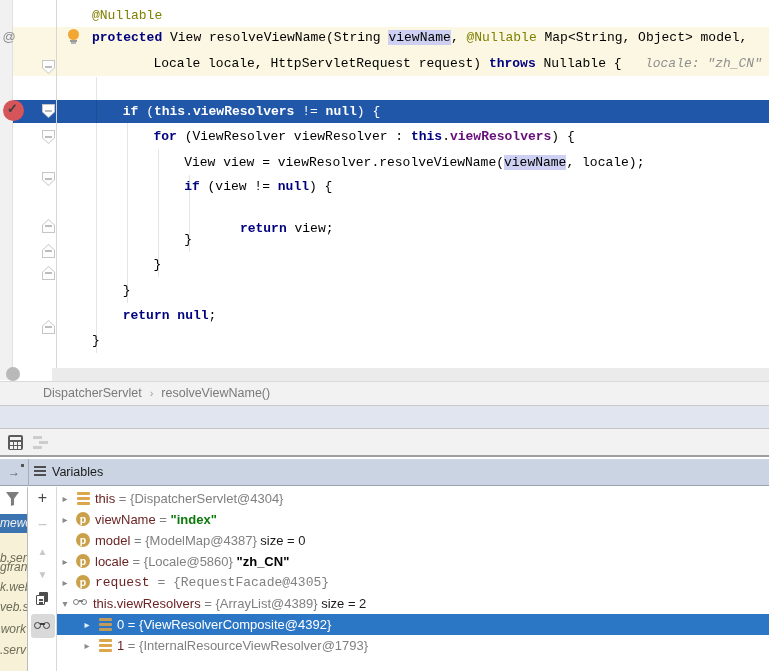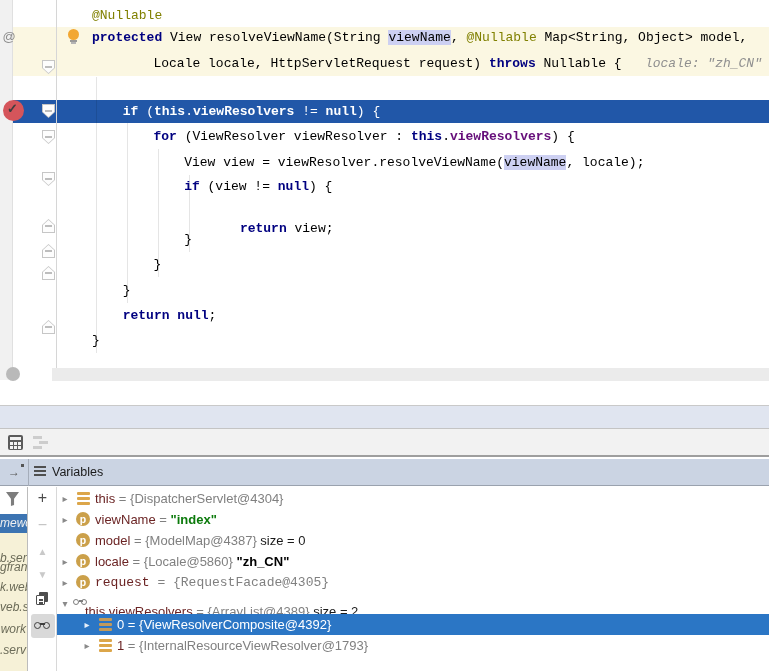--- a/index.html
+++ b/index.html
@@ -197,20 +197,23 @@
         <div class="fold up" style="top: 320px;">
           <div class="outer"></div>
           <div class="inner"></div>
           <div class="dash"></div>
         </div>
       </div>
     <div id="gray-dot"></div>
     <div id="editor-bottom-strip"></div>
   </div>
 
+  <div id="breadcrumb">
+    <span class="bc-pad"></span><span class="bc-item">DispatcherServlet</span><span class="bc-sep">›</span><span class="bc-item">resolveViewName()</span>
+  </div>
 
   <div id="band-blue"></div>
   <div id="dbg-toolbar">
     <div id="calc">
       <div class="scr"></div>
       <div class="d" style="left:2px;top:7px;"></div>
         <div class="d" style="left:6px;top:7px;"></div>
         <div class="d" style="left:10px;top:7px;"></div>
       <div class="d" style="left:2px;top:11px;"></div>
         <div class="d" style="left:6px;top:11px;"></div>
@@ -296,21 +299,21 @@
         <div class="ico-param" style="left: 19px;">p</div>
         <div class="txt" style="left: 38px; font-family: Liberation Mono, monospace;"><span class="vname">request</span><span class="veq"> = </span><span class="vref">{RequestFacade@4305}</span></div>
       </div>
       <div class="vrow" style="top: 106px;">
         <div class="chev" style="left: 2px;">▾</div>
         <div class="ico-watch" style="left: 15px;">
           <div class="c1"></div>
           <div class="c2"></div>
           <div class="bridge"></div>
         </div>
-        <div class="txt" style="left: 28px; margin-top: 8px;"><span class="vname">this.viewResolvers</span><span class="veq"> = </span><span class="vref">{ArrayList@4389}</span><span class="vextra"> size = 2</span></div>
+        <div class="txt" style="left: 36px;"><span class="vname">this.viewResolvers</span><span class="veq"> = </span><span class="vref">{ArrayList@4389}</span><span class="vextra"> size = 2</span></div>
       </div>
       <div class="vrow sel" style="top: 127px;">
         <div class="chev" style="left: 24px;">▸</div>
         <div class="ico-value" style="left: 42px;">
           <div class="bar" style="top:0;"></div>
           <div class="bar" style="top:5px;"></div>
           <div class="bar" style="top:10px;"></div>
         </div>
         <div class="txt" style="left: 60px;"><span class="vname">0</span><span class="veq"> = </span><span class="vref">{ViewResolverComposite@4392}</span></div>
       </div>

